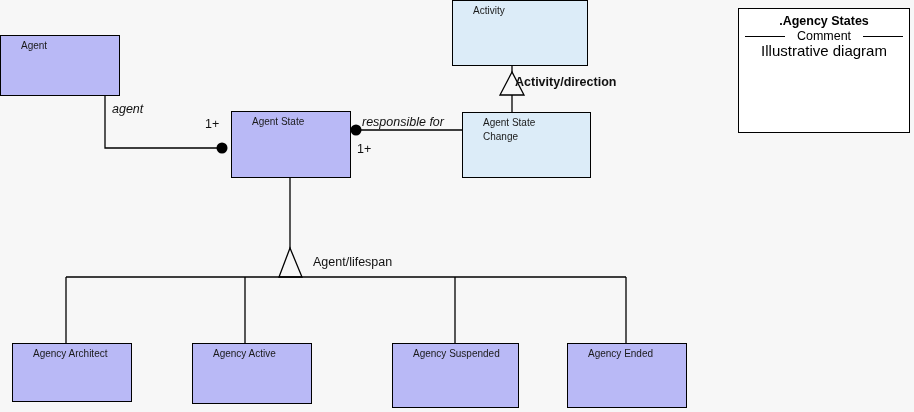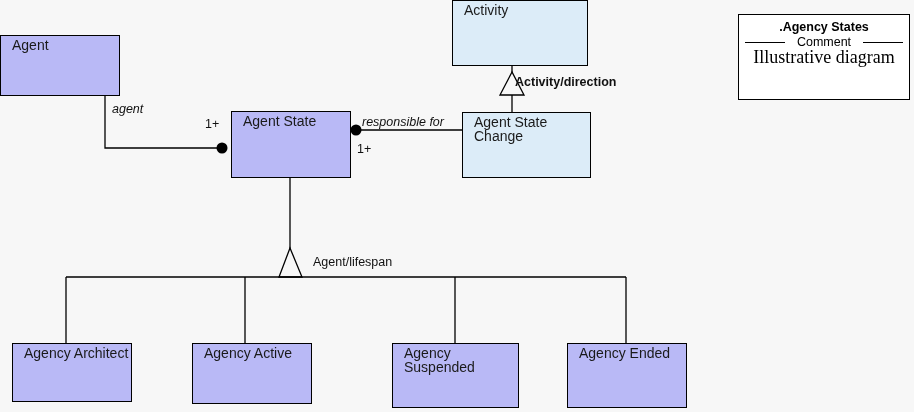--- a/index.html
+++ b/index.html
@@ -25,24 +25,24 @@
     left: 0;
     top: 0;
     width: 914px;
     height: 412px;
     pointer-events: none;
   }
   .node {
     position: absolute;
     box-sizing: border-box;
     border: 1px solid #000000;
-    font-size: 14px;
+    font-size: 10px;
     line-height: 13.5px;
     color: #1a1a1a;
-    padding: 3px 0 0 11px;
+    padding: 3px 0 0 20px;
     white-space: pre-line;
   }
   .node-lavender { background: #b9b9f6; }
   .node-lightblue { background: #dcecf8; }
 
   .edge-label {
     position: absolute;
     font-size: 12.5px;
     line-height: 13px;
     color: #111111;
@@ -72,24 +72,23 @@
     line-height: 14px;
     padding: 1px 6px 0 6px;
     font-weight: normal;
   }
   .title-sep .rule {
     flex: 1 1 auto;
     height: 1px;
     background: #000000;
   }
   .title-comment {
-    font-size: 18px;
+    font-size: 15px;
     line-height: 14px;
     padding-top: 1px;
-    font-family: Liberation Serif, serif;
   }
 </style>
 </head>
 <body>
 
 <div id="canvas">
 
   <svg id="edges" width="914" height="412" viewBox="0 0 914 412" xmlns="http://www.w3.org/2000/svg">
 
     <g>
@@ -129,21 +128,21 @@
   <div class="node node-lavender" style="left:392px; top:343px; width:127px; height:65px;">Agency Suspended</div>
   <div class="node node-lavender" style="left:567px; top:343px; width:120px; height:65px;">Agency Ended</div>
 
   <div class="edge-label italic" style="left:112px; top:103px;">agent</div>
   <div class="edge-label" style="left:205px; top:118px;">1+</div>
   <div class="edge-label italic" style="left:362px; top:116px;">responsible for</div>
   <div class="edge-label" style="left:357px; top:143px;">1+</div>
   <div class="edge-label" style="left:515px; top:76px;font-weight:bold;">Activity/direction</div>
   <div class="edge-label" style="left:313px; top:256px;">Agent/lifespan</div>
 
-  <div class="title-block" style="left:738px; top:14px; width:172px; height:86px;">
+  <div class="title-block" style="left:738px; top:8px; width:172px; height:125px;">
     <div class="title-lines">
       <div>.Agency States</div>
     </div>
     <div class="title-sep">
       <span class="rule"></span>
       <span>Comment</span>
       <span class="rule"></span>
     </div>
     <div class="title-comment">Illustrative diagram</div>
   </div>

